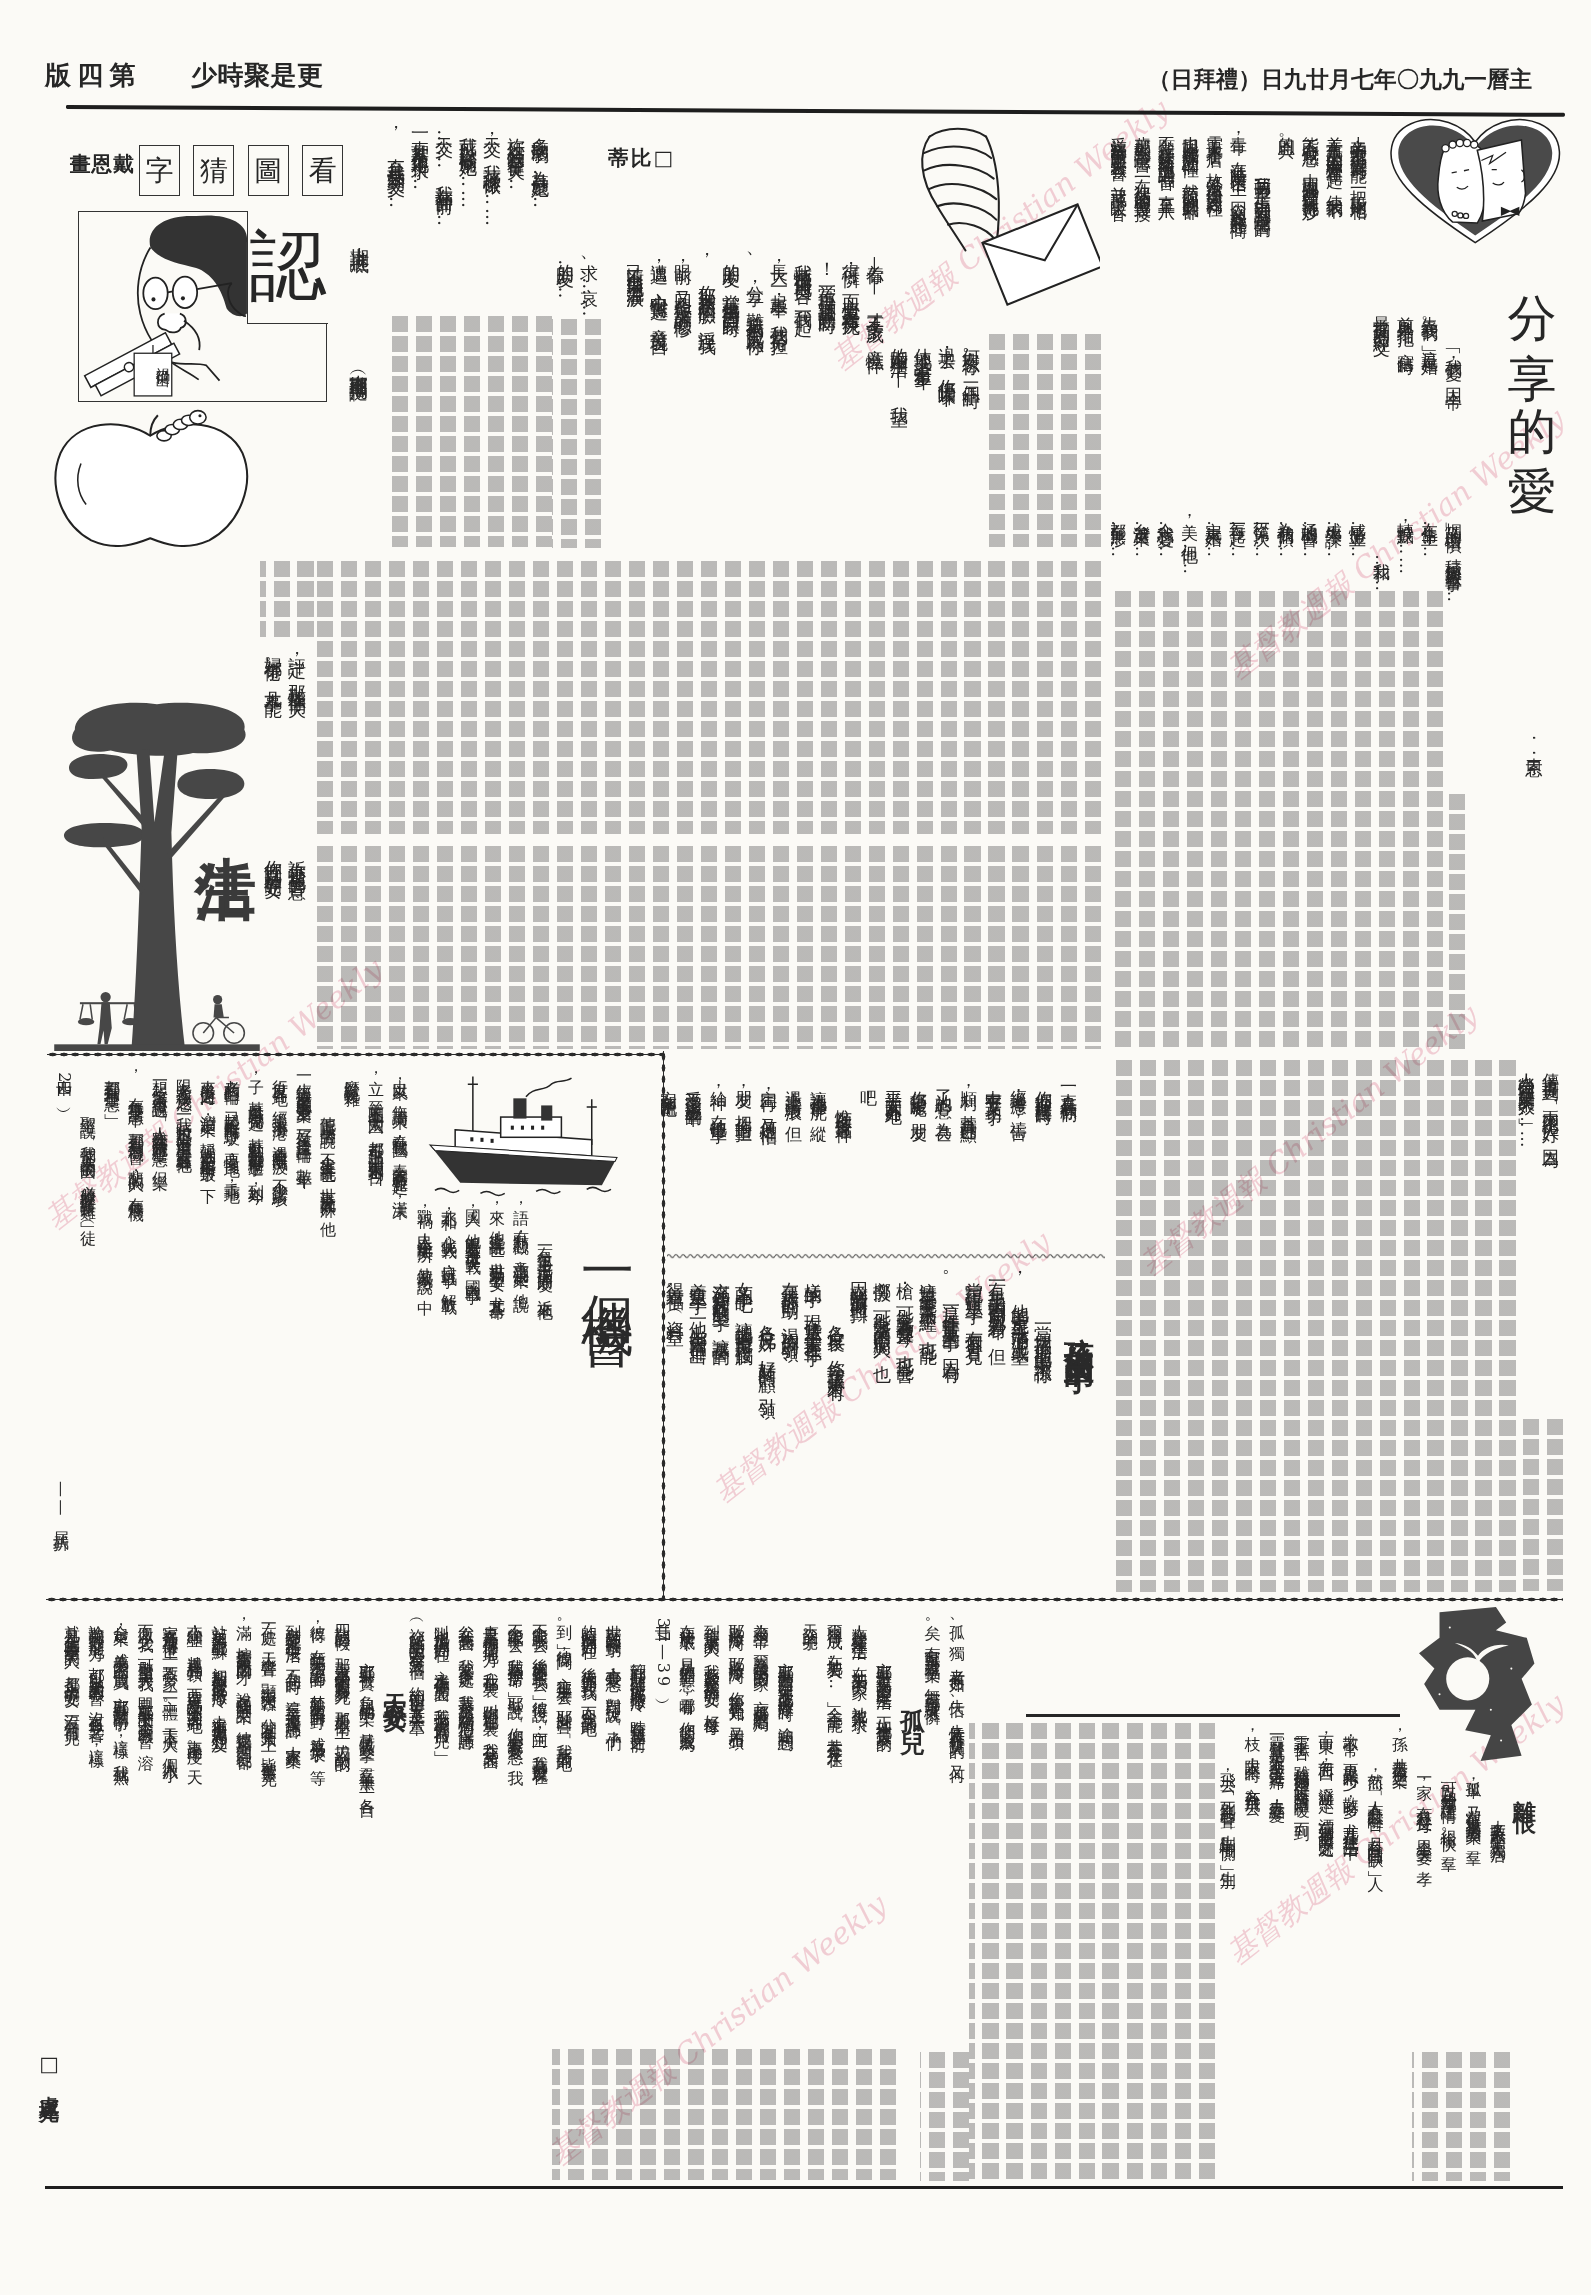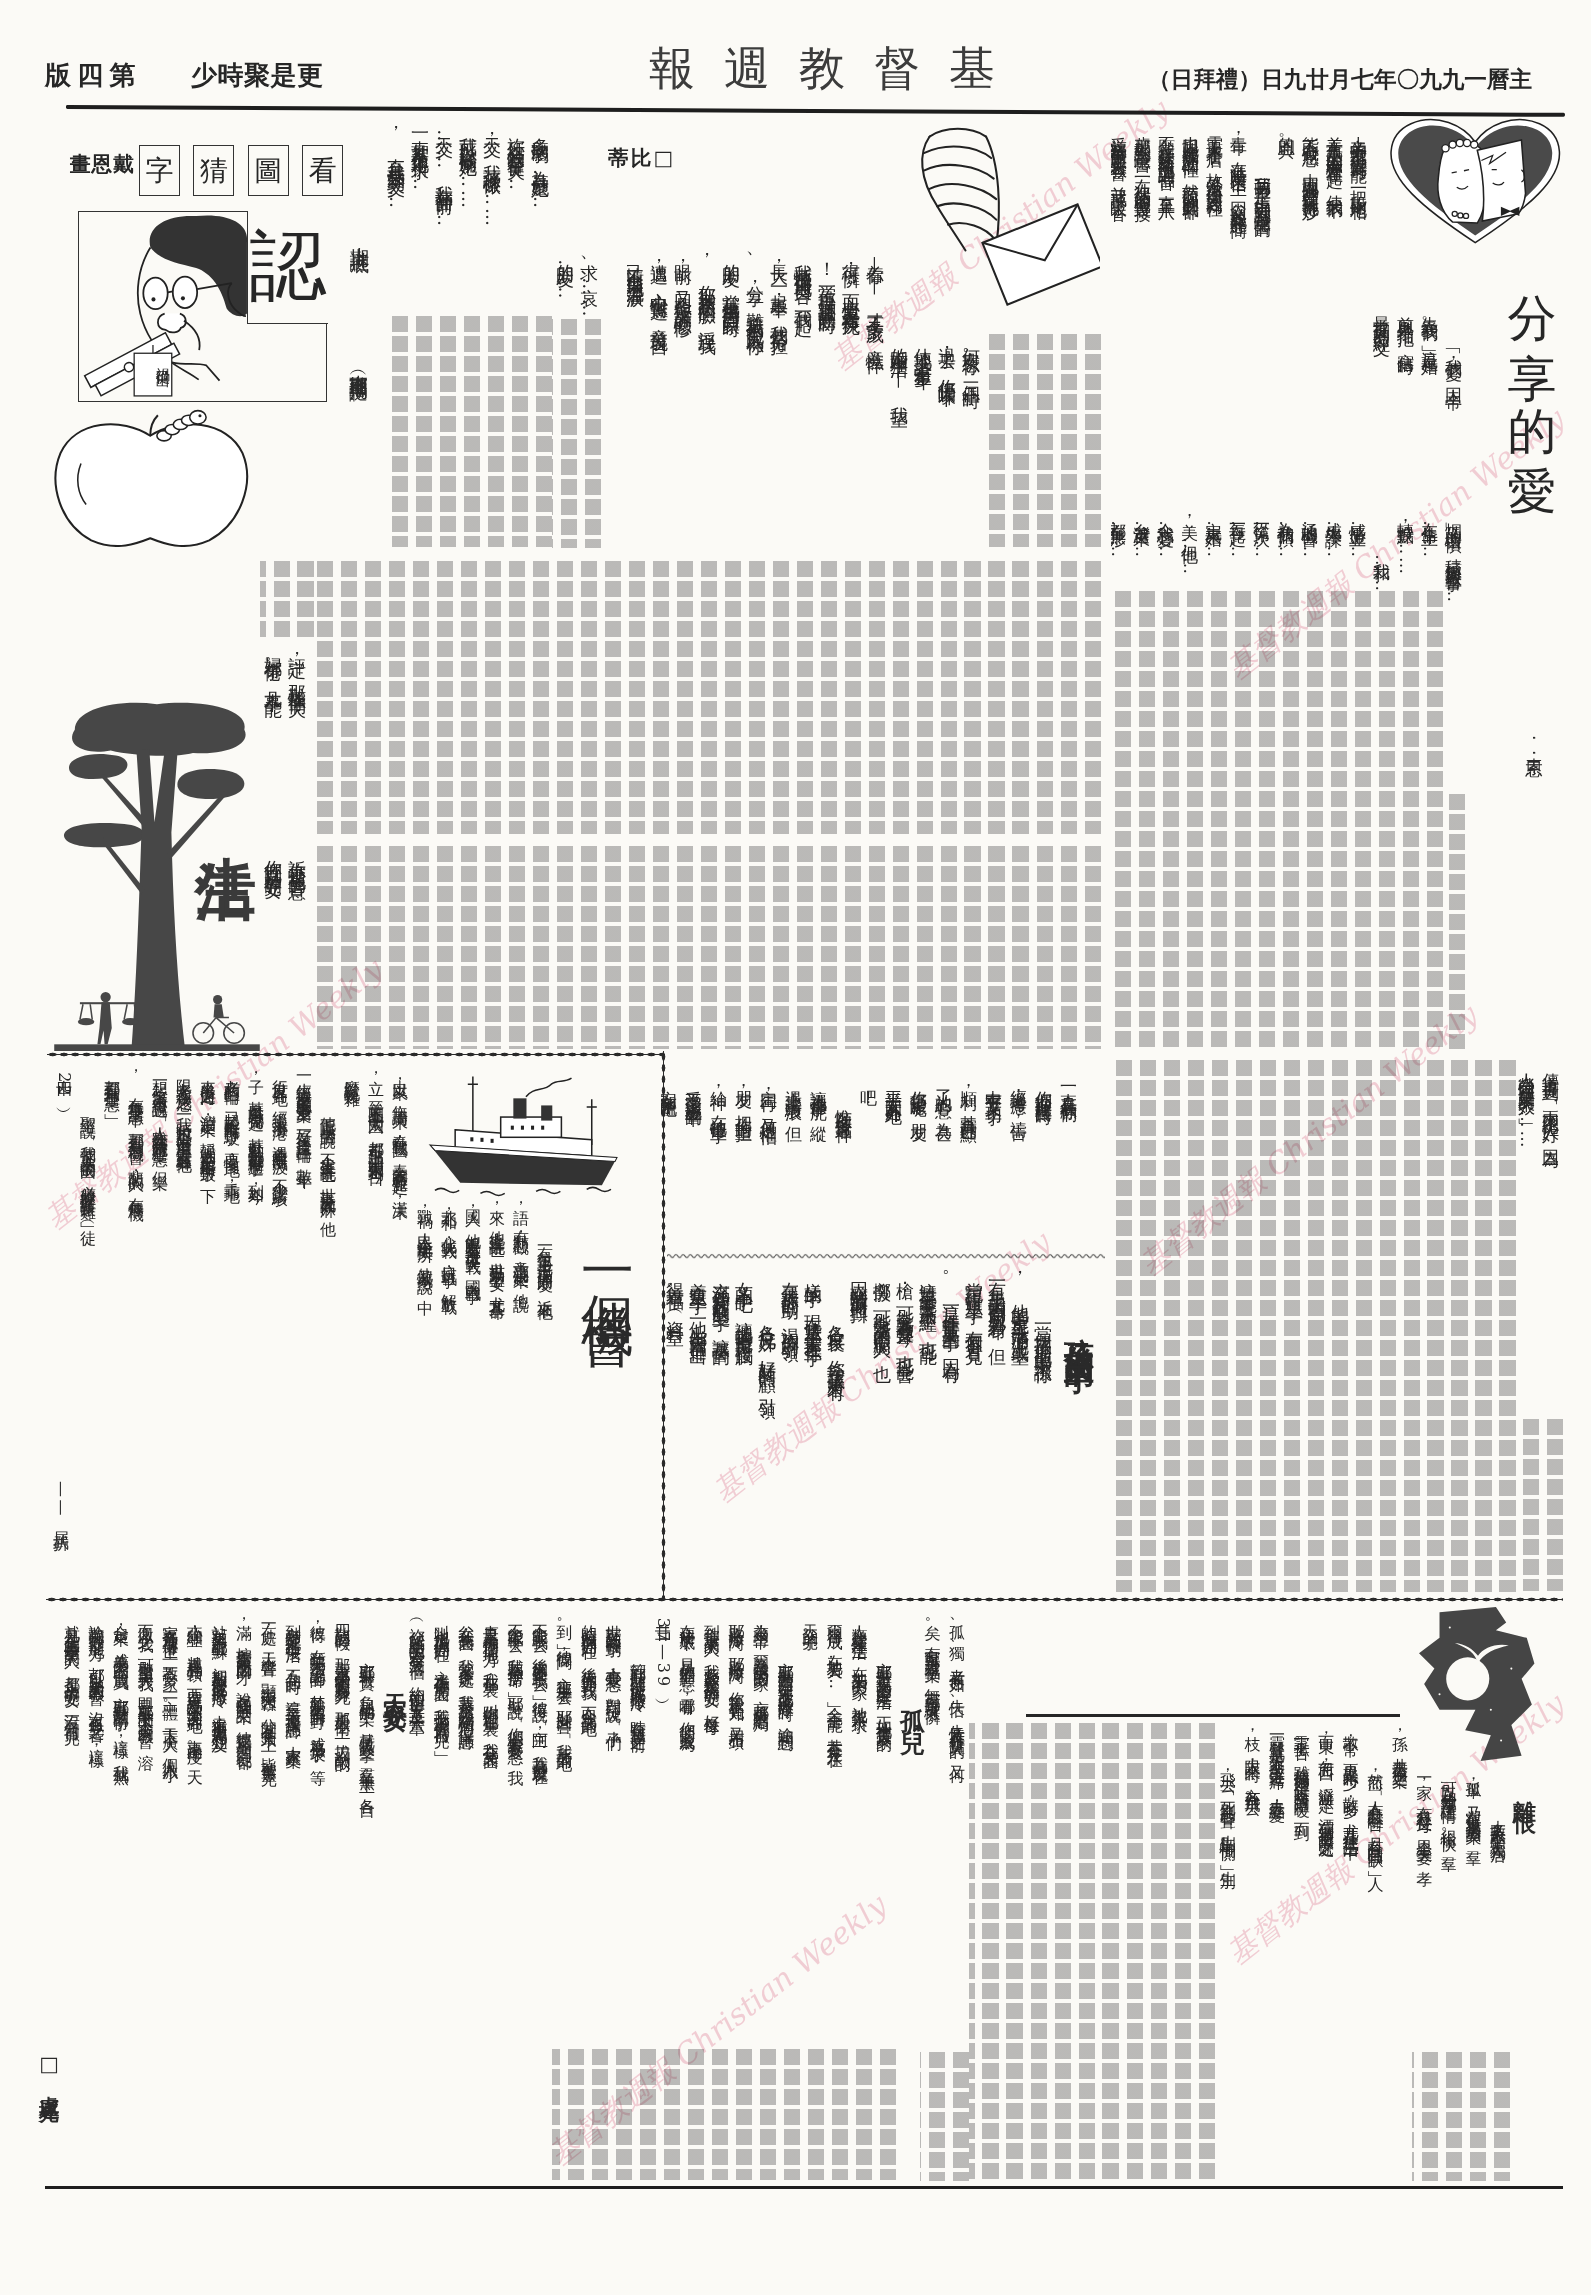--- a/index.html
+++ b/index.html
@@ -59,21 +59,20 @@
   <span class="wm" style="left:848px;top:339px">基督教週報 Christian Weekly</span>
   <span class="wm" style="left:1244px;top:648px">基督教週報 Christian Weekly</span>
   <span class="wm" style="left:62px;top:1198px">基督教週報 Christian Weekly</span>
   <span class="wm" style="left:730px;top:1471px">基督教週報 Christian Weekly</span>
   <span class="wm" style="left:1157px;top:1244px">基督教週報 Christian Weekly</span>
   <span class="wm" style="left:1244px;top:1933px">基督教週報 Christian Weekly</span>
   <span class="wm" style="left:566px;top:2134px">基督教週報 Christian Weekly</span>
 
   <div class="abs mh-page rtl">第四版</div>
   <div class="abs mh-issue rtl">更是聚時少</div>
-  <div class="abs mh-title rtl">基督教週報</div>
   <div class="abs mh-date rtl">主曆一九九〇年七月廿九日（禮拜日）</div>
   <div class="abs mh-rule"></div>
 
   <div class="abs pz-artist rtl">戴恩畫</div>
   <div class="abs pz-boxes">
 
   <div class="pz-box">看</div>
       <div class="pz-box">圖</div>
       <div class="pz-box">猜</div>
       <div class="pz-box">字</div>

